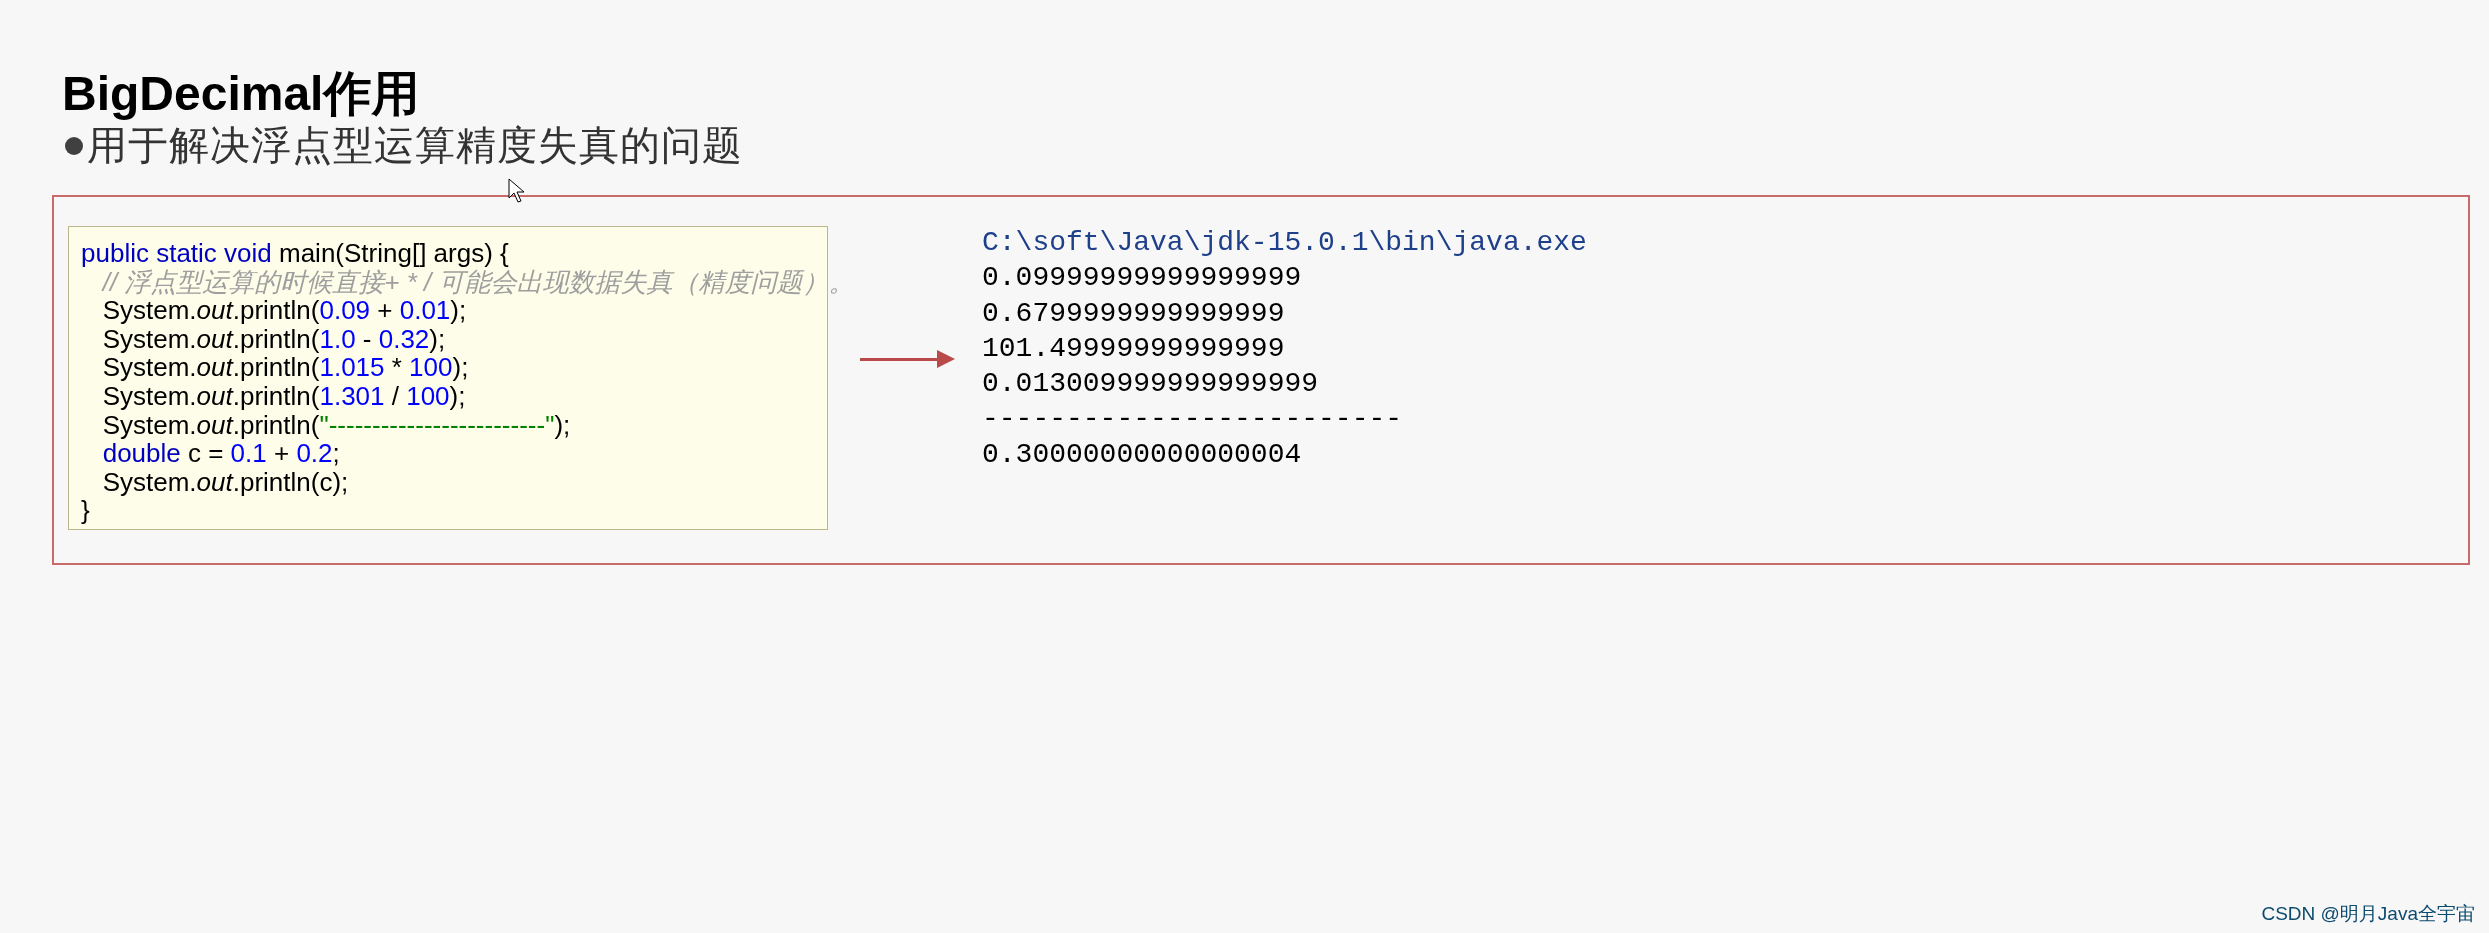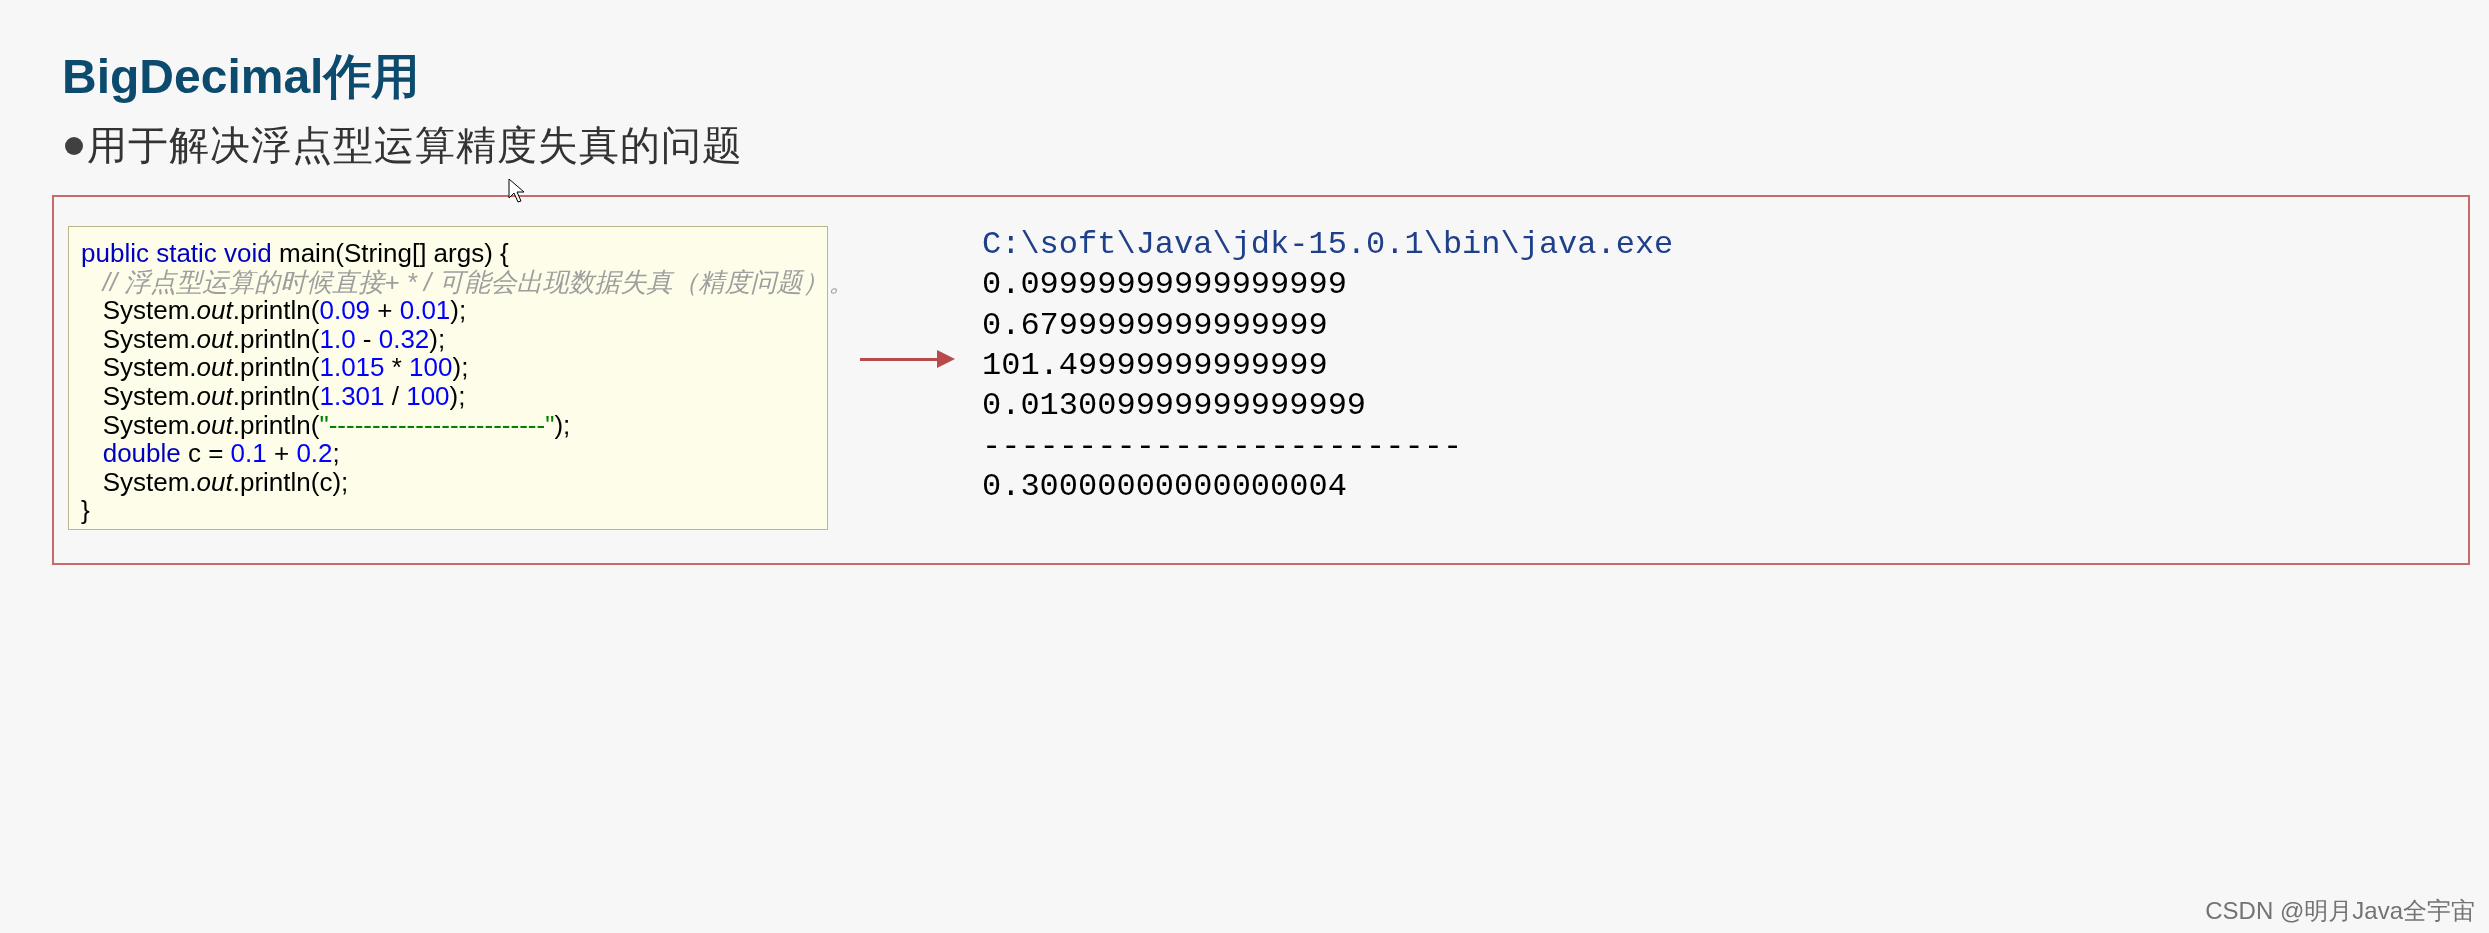--- a/index.html
+++ b/index.html
@@ -9,24 +9,24 @@
     height: 933px;
     background: #f7f7f7;
     font-family: "Microsoft YaHei", "SimSun", Arial, sans-serif;
     overflow: hidden;
     position: relative;
     color: #333;
   }
   .title {
     position: absolute;
     left: 62px;
-    top: 45px;
+    top: 62px;
     font-size: 48px;
     font-weight: 700;
-    color: #0c4a6e;
+    color: #000000;
   }
   .bullet-row {
     position: absolute;
     left: 65px;
     top: 118px;
     display: flex;
     align-items: center;
     gap: 4px;
   }
   .bullet-dot {
@@ -104,33 +104,33 @@
     top: 178px;
     width: 20px;
     height: 26px;
     pointer-events: none;
   }
   .console {
     position: absolute;
     left: 982px;
     top: 225px;
     font-family: "Consolas", "Courier New", monospace;
-    font-size: 32px;
+    font-size: 28px;
     line-height: 1.26;
     color: #000;
     white-space: pre;
   }
   .console .path { color: #1e3f8a; }
 
   .watermark {
     position: absolute;
     right: 14px;
     bottom: 6px;
-    font-size: 24px;
-    color: #737373;
+    font-size: 19px;
+    color: #0c4a6e;
     font-family: Arial, sans-serif;
   }
 </style>
 </head>
 <body>
 
 <div class="title">BigDecimal作用</div>
 
 <div class="bullet-row">
   <div class="bullet-dot"></div>

